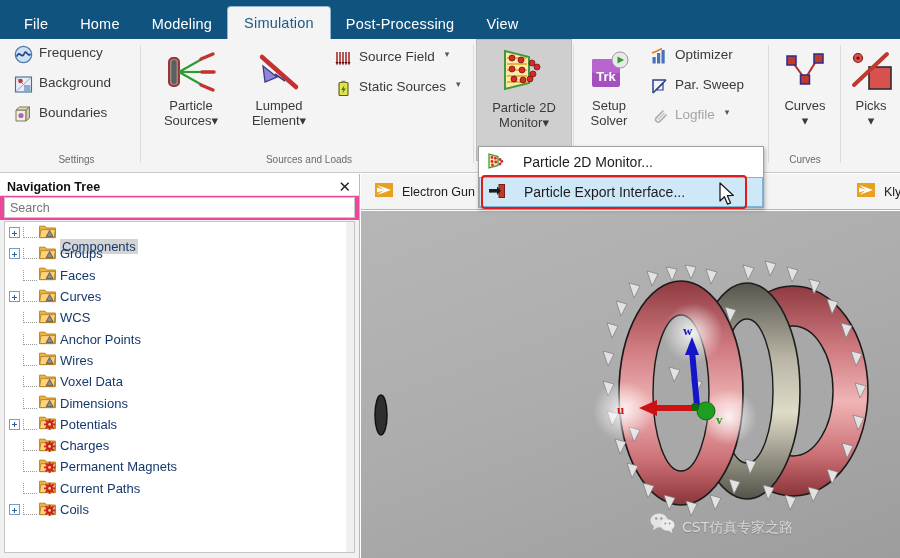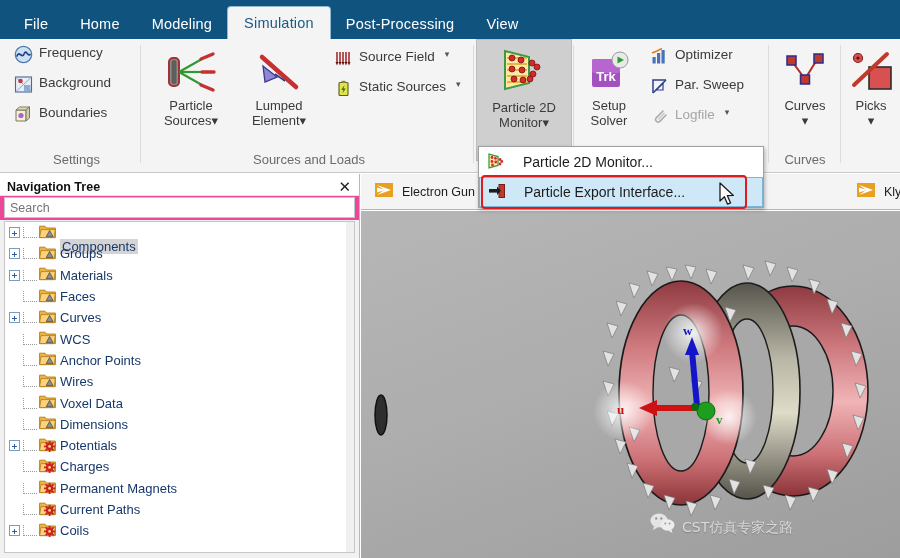--- a/index.html
+++ b/index.html
@@ -48,21 +48,21 @@
     background: #f4f4f4;
     border-bottom: 1px solid #c9c9c9;
   }
   .rgroup {
     position: absolute; top: 0; height: 134px;
     display: flex; flex-direction: column;
   }
   .rgroup .gbody { flex: 1; display: flex; align-items: flex-start; padding-top: 6px; }
   .rgroup .glabel {
     height: 22px; line-height: 18px; text-align: center;
-    font-size: 13px; color: #6a6a6a;
+    font-size: 10px; color: #6a6a6a;
   }
   .gdivider {
     position: absolute; top: 6px; width: 1px; height: 118px; background: #dcdcdc;
   }
 
   
   .smallcmd {
     display: flex; gap: 6px;
     height: 30px; padding: 0 6px 0 4px;
     font-size: 13.5px; color: #3a3a3a; white-space: nowrap;
@@ -478,30 +478,20 @@
           </div>
           <div class="trow">
             <span class="exp"></span>
             <span class="dots"></span>
             <span class="icn"><svg width="17" height="15" viewBox="0 0 17 15">
                 <path d="M0.6 2.2 L6 2.2 L7.4 4 L16.4 4 L16.4 13.6 L0.6 13.6 Z" fill="#f0b440" stroke="#b07b16" stroke-width="0.9"></path>
                 <path d="M2 5.6 L16.4 5.6 L15 13.6 L0.6 13.6 Z" fill="#fcd27a" stroke="#b07b16" stroke-width="0.8"></path>
                 <path d="M10.6 6.4 L14 12.6 L7.2 12.6 Z" fill="#8d8d8d" stroke="#4c4c4c" stroke-width="0.8"></path>
               </svg></span>
             <span class="lbl">Groups</span>
-          </div>
-          <div class="trow">
-            <span class="exp"></span>
-            <span class="dots"></span>
-            <span class="icn"><svg width="17" height="15" viewBox="0 0 17 15">
-                <path d="M0.6 2.2 L6 2.2 L7.4 4 L16.4 4 L16.4 13.6 L0.6 13.6 Z" fill="#f0b440" stroke="#b07b16" stroke-width="0.9"></path>
-                <path d="M2 5.6 L16.4 5.6 L15 13.6 L0.6 13.6 Z" fill="#fcd27a" stroke="#b07b16" stroke-width="0.8"></path>
-                <path d="M10.6 6.4 L14 12.6 L7.2 12.6 Z" fill="#8d8d8d" stroke="#4c4c4c" stroke-width="0.8"></path>
-              </svg></span>
-            <span class="lbl">Materials</span>
           </div>
           <div class="trow">
             <span class="exp empty"></span>
             <span class="dots"></span>
             <span class="icn"><svg width="17" height="15" viewBox="0 0 17 15">
                 <path d="M0.6 2.2 L6 2.2 L7.4 4 L16.4 4 L16.4 13.6 L0.6 13.6 Z" fill="#f0b440" stroke="#b07b16" stroke-width="0.9"></path>
                 <path d="M2 5.6 L16.4 5.6 L15 13.6 L0.6 13.6 Z" fill="#fcd27a" stroke="#b07b16" stroke-width="0.8"></path>
                 <path d="M10.6 6.4 L14 12.6 L7.2 12.6 Z" fill="#8d8d8d" stroke="#4c4c4c" stroke-width="0.8"></path>
               </svg></span>
             <span class="lbl">Faces</span>

